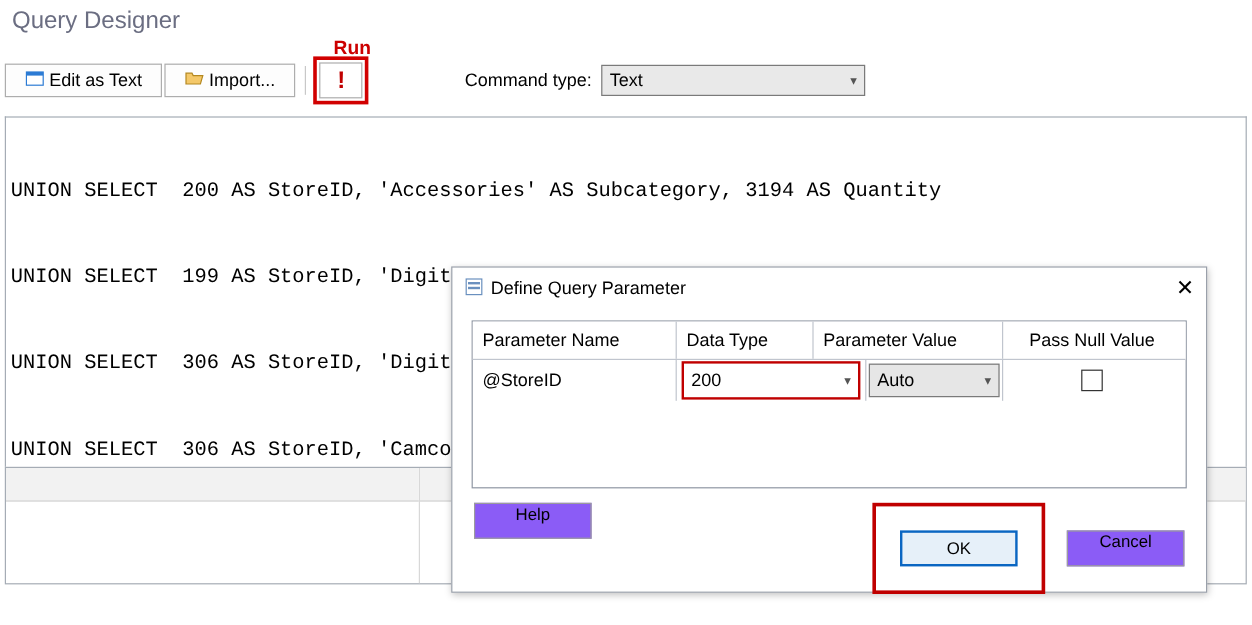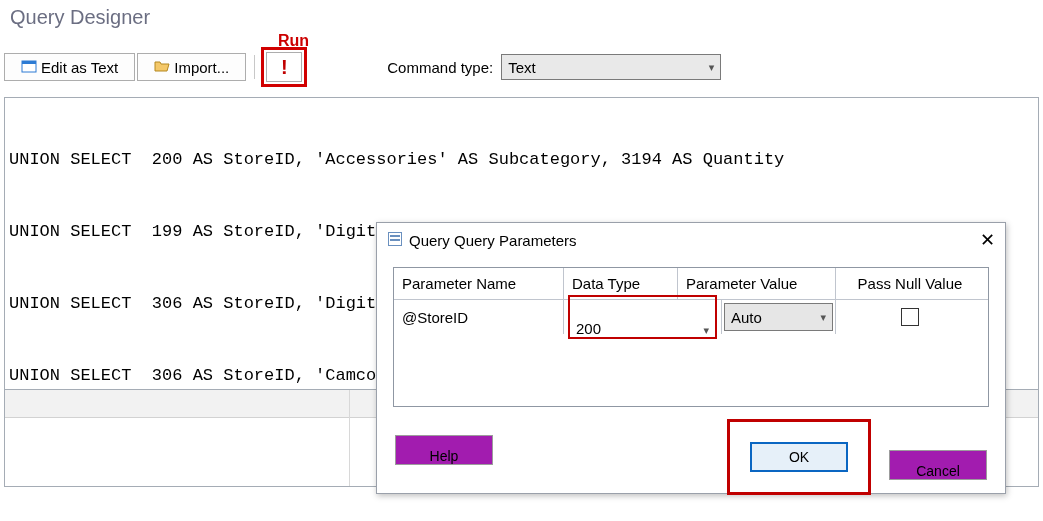--- a/index.html
+++ b/index.html
@@ -163,23 +163,23 @@
       font-size: 15px;
       height: 100%;
     }
     .pc1 { width: 170px; }
     .pc2 { width: 158px; }
     .pc3 { width: 114px; }
     .pc4 { width: 148px; border-right: none; justify-content: center; }
     .val-input {
       border: 2px solid #c00000;
       width: 150px;
-      height: 44px;
-      display: flex;
-      align-items: flex-end;
+      height: 32px;
+      display: flex;
+      align-items: center;
       justify-content: space-between;
       padding: 0 6px;
       margin: 0 -4px;
     }
     .dt-sel {
       width: 110px;
       height: 28px;
       background: #e6e6e6;
       border: 1px solid #7a7a7a;
       display: flex;
@@ -192,28 +192,27 @@
       width: 18px; height: 18px; border: 1.5px solid #333;
     }
     .dlg-btns {
       display: flex;
       justify-content: space-between;
       padding: 12px 18px 16px 18px;
     }
     .std-btn {
       width: 98px;
       height: 30px;
-      background: #a21caf;
+      background: #8b5cf6;
       border: 1px solid #9c9c9c;
       display: flex;
-      align-items: flex-end;
+      align-items: flex-start;
       justify-content: center;
       font-size: 14px;
       cursor: pointer;
-      margin-top: 16px;
     }
     .ok-wrap {
       border: 3px solid #c00000;
       padding: 20px;
       display: inline-flex;
       margin-right: 18px;
     }
     .ok-btn {
       width: 98px;
       height: 30px;
@@ -294,21 +293,21 @@
 <div class="dialog">
   <div class="dlg-title">
     <div class="dlg-title-left">
       <span class="dlg-ic">
         <svg width="16" height="16">
             <rect x="1.5" y="1.5" width="13" height="13" fill="#fff" stroke="#6a90bf"></rect>
             <rect x="3" y="4" width="10" height="2" fill="#6a90bf"></rect>
             <rect x="3" y="8" width="10" height="2" fill="#6a90bf"></rect>
           </svg>
       </span>
-      <span>Query Query Parameters</span>
+      <span>Define Query Parameter</span>
     </div>
     <span class="dlg-close">✕</span>
   </div>
   <div class="dlg-body">
     <div class="param-grid">
       <div class="param-head">
         <div class="pc pc1">Parameter Name</div>
         <div class="pc pc3">Data Type</div>
         <div class="pc pc2">Parameter Value</div>
         <div class="pc pc4">Pass Null Value</div>

